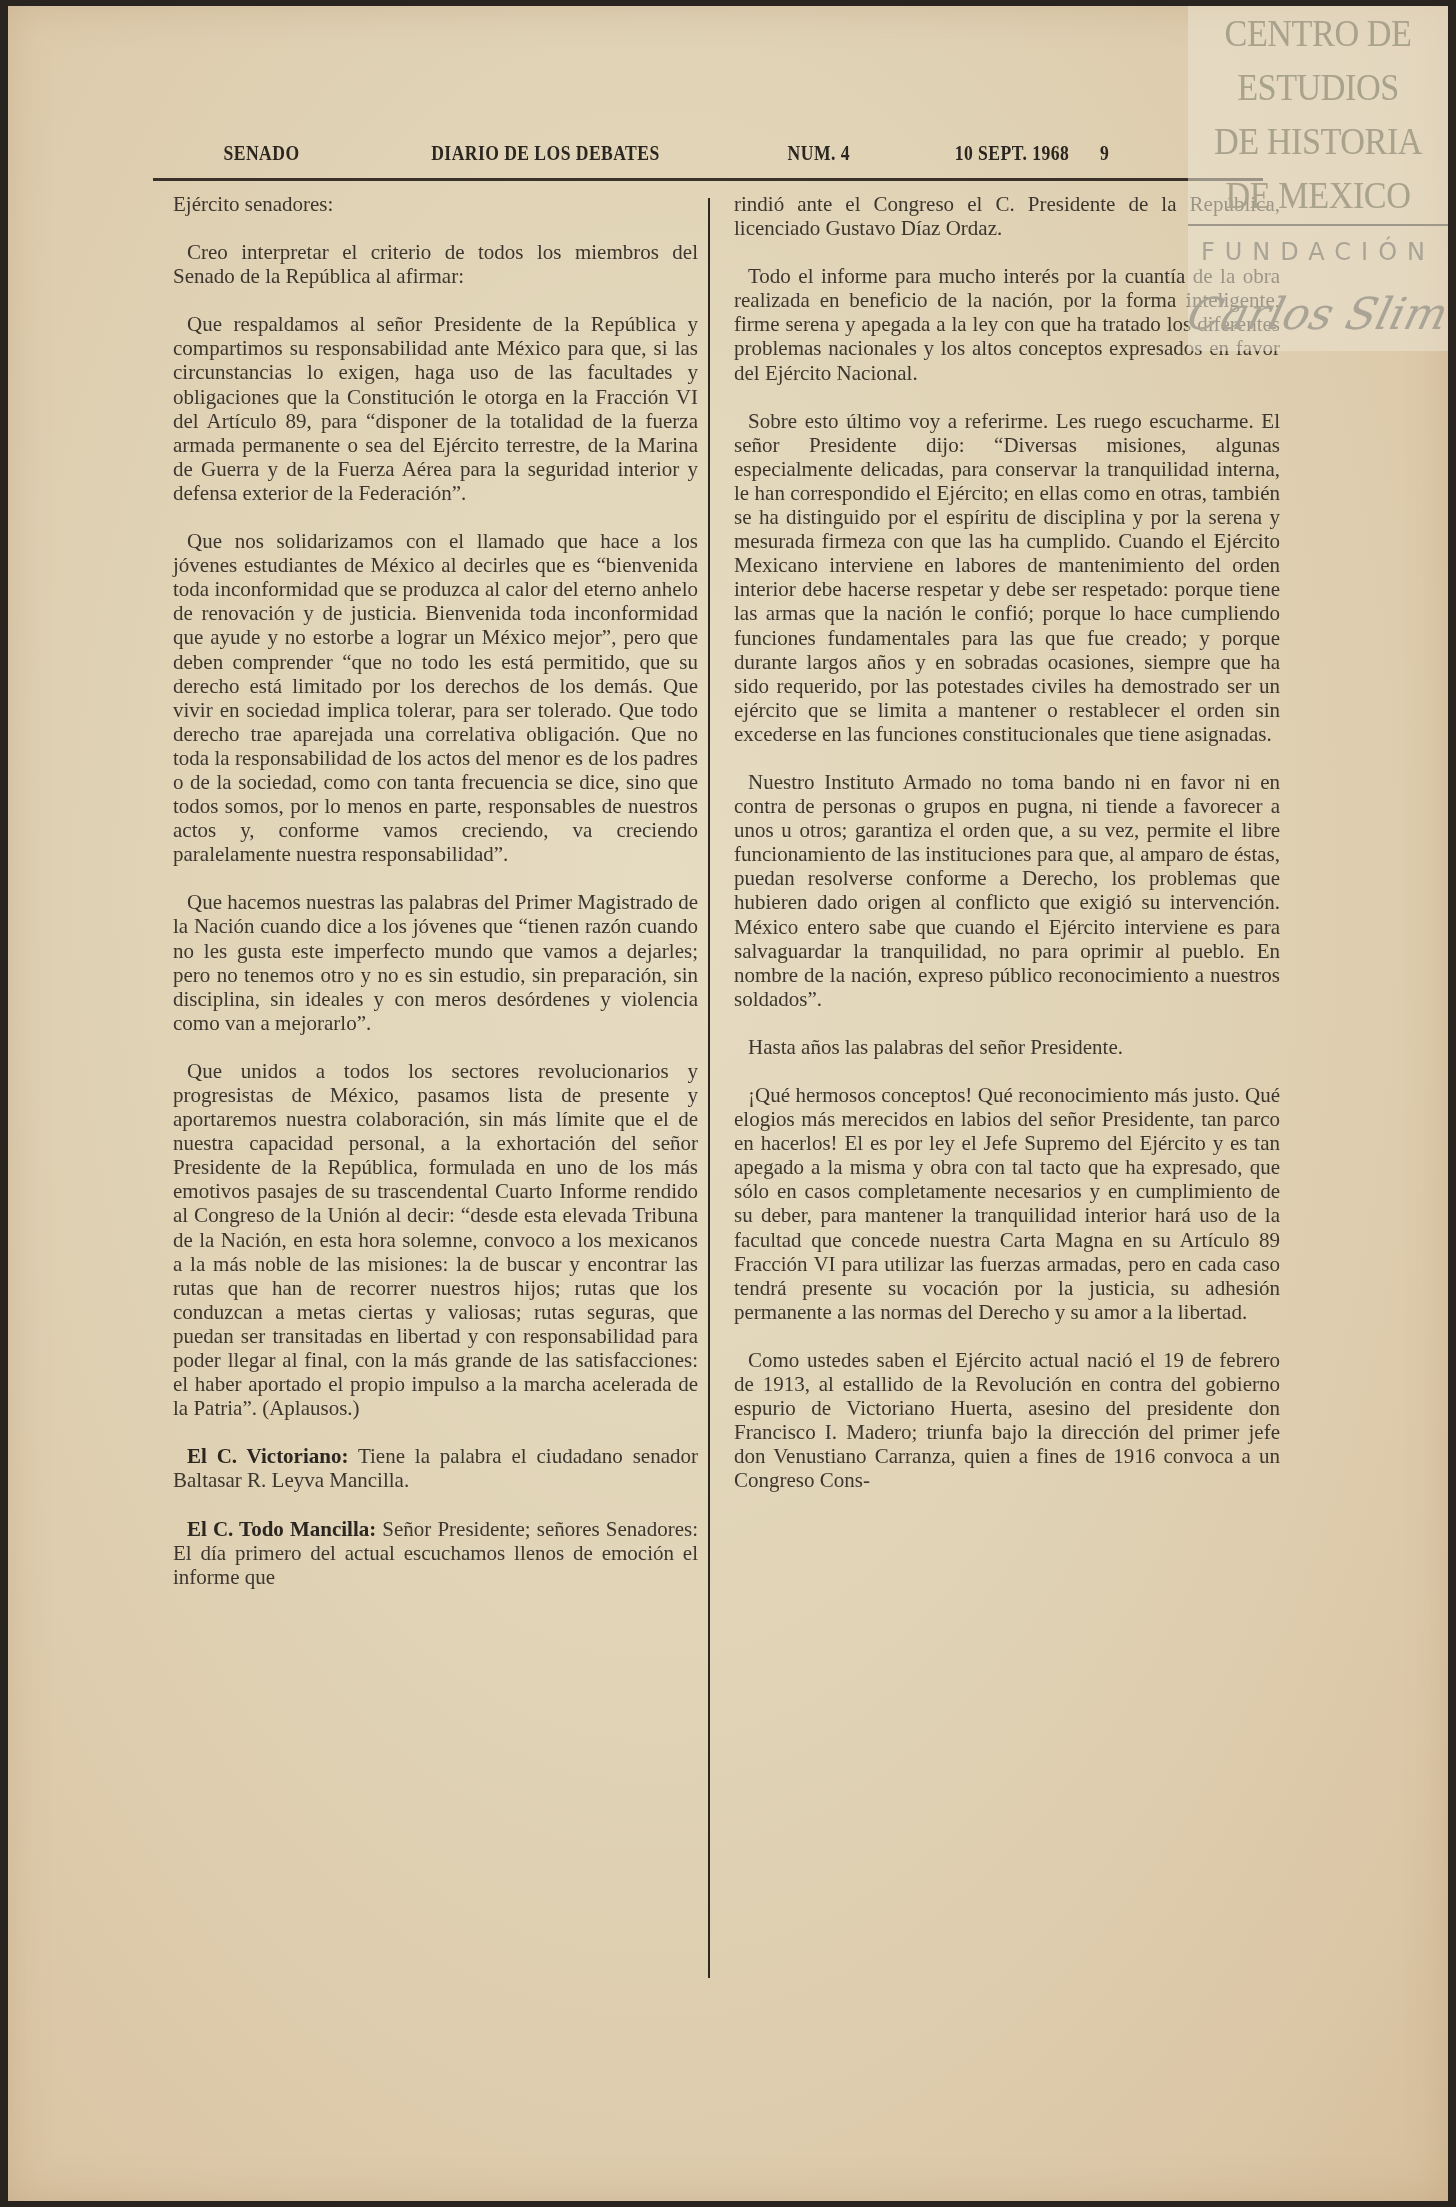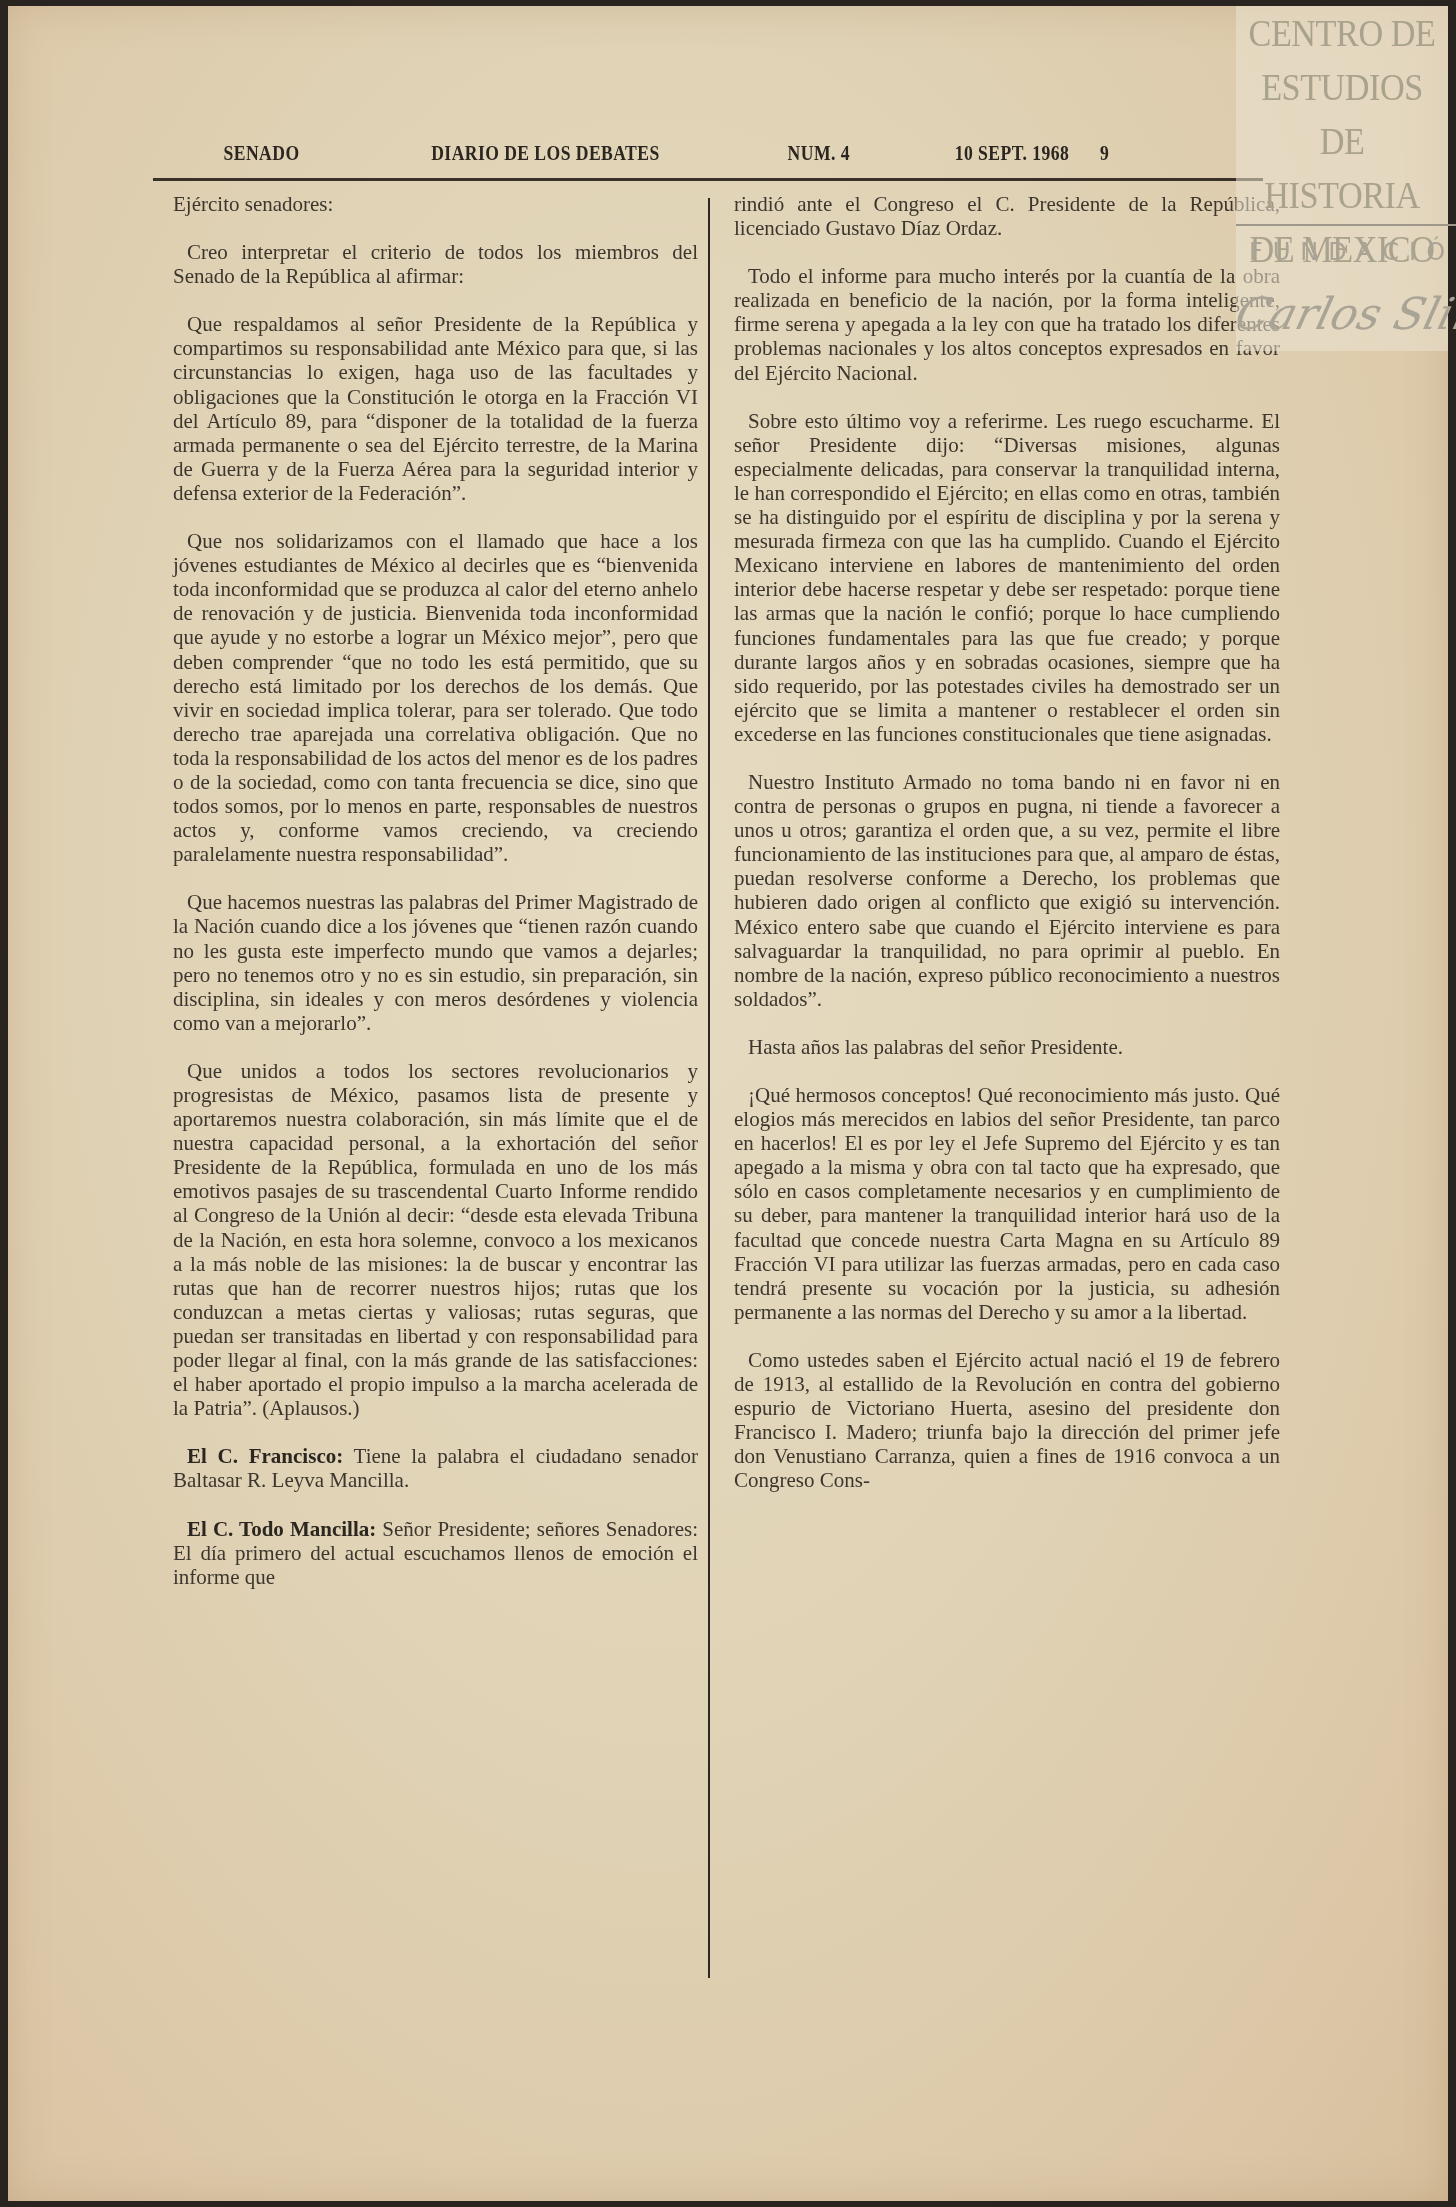--- a/index.html
+++ b/index.html
@@ -75,21 +75,21 @@
       text-indent: 14px;
       text-align-last: left;
     }
     .column p.no-indent { text-indent: 0; }
     .column p.indent-big { text-indent: 14px; }
     .speaker { font-weight: bold; color: #2c2620; }
     .watermark {
       position: absolute;
       right: 8px;
       top: 6px;
-      width: 212px;
+      width: 260px;
       height: 345px;
       background: rgba(235,228,210,0.55);
       color: #a9a28c;
       text-align: center;
       pointer-events: none;
     }
     .wm-line {
       display: block;
       font-family: "Liberation Serif", serif;
       font-size: 38px;
@@ -144,21 +144,21 @@
   <div class="col-divider"></div>
 
   <div class="column col-left">
     <p class="no-indent" style="text-indent:0"><span>Ejército senadores:</span></p>
     <p>Creo interpretar el criterio de todos los miembros del Senado de la República al afirmar:</p>
     <p>Que respaldamos al señor Presidente de la República y compartimos su responsabilidad ante México para que, si las circunstancias lo exigen, haga uso de las facultades y obligaciones que la Constitución le otorga en la Fracción VI del Artículo 89, para “disponer de la totalidad de la fuerza armada permanente o sea del Ejército terrestre, de la Marina de Guerra y de la Fuerza Aérea para la seguridad interior y defensa exterior de la Federación”.</p>
     <p>Que nos solidarizamos con el llamado que hace a los jóvenes estudiantes de México al decirles que es “bienvenida toda inconformidad que se produzca al calor del eterno anhelo de renovación y de justicia. Bienvenida toda inconformidad que ayude y no estorbe a lograr un México mejor”, pero que deben comprender “que no todo les está permitido, que su derecho está limitado por los derechos de los demás. Que vivir en sociedad implica tolerar, para ser tolerado. Que todo derecho trae aparejada una correlativa obligación. Que no toda la responsabilidad de los actos del menor es de los padres o de la sociedad, como con tanta frecuencia se dice, sino que todos somos, por lo menos en parte, responsables de nuestros actos y, conforme vamos creciendo, va creciendo paralelamente nuestra responsabilidad”.</p>
     <p>Que hacemos nuestras las palabras del Primer Magistrado de la Nación cuando dice a los jóvenes que “tienen razón cuando no les gusta este imperfecto mundo que vamos a dejarles; pero no tenemos otro y no es sin estudio, sin preparación, sin disciplina, sin ideales y con meros desórdenes y violencia como van a mejorarlo”.</p>
     <p>Que unidos a todos los sectores revolucionarios y progresistas de México, pasamos lista de presente y aportaremos nuestra colaboración, sin más límite que el de nuestra capacidad personal, a la exhortación del señor Presidente de la República, formulada en uno de los más emotivos pasajes de su trascendental Cuarto Informe rendido al Congreso de la Unión al decir: “desde esta elevada Tribuna de la Nación, en esta hora solemne, convoco a los mexicanos a la más noble de las misiones: la de buscar y encontrar las rutas que han de recorrer nuestros hijos; rutas que los conduzcan a metas ciertas y valiosas; rutas seguras, que puedan ser transitadas en libertad y con responsabilidad para poder llegar al final, con la más grande de las satisfacciones: el haber aportado el propio impulso a la marcha acelerada de la Patria”. (Aplausos.)</p>
     <p class="indent-big">
-      <span class="speaker">El C. Francisco:</span>
+      <span class="speaker">El C. Victoriano:</span>
       <span>Tiene la palabra el ciudadano senador Baltasar R. Leyva Mancilla.</span>
     </p>
     <p class="indent-big">
       <span class="speaker">El C. Todo Mancilla:</span>
       <span>Señor Presidente; señores Senadores: El día primero del actual escuchamos llenos de emoción el informe que</span>
     </p>
   </div>
 
   <div class="column col-right">
     <p class="no-indent" style="text-indent:0">rindió ante el Congreso el C. Presidente de la República, licenciado Gustavo Díaz Ordaz.</p>

